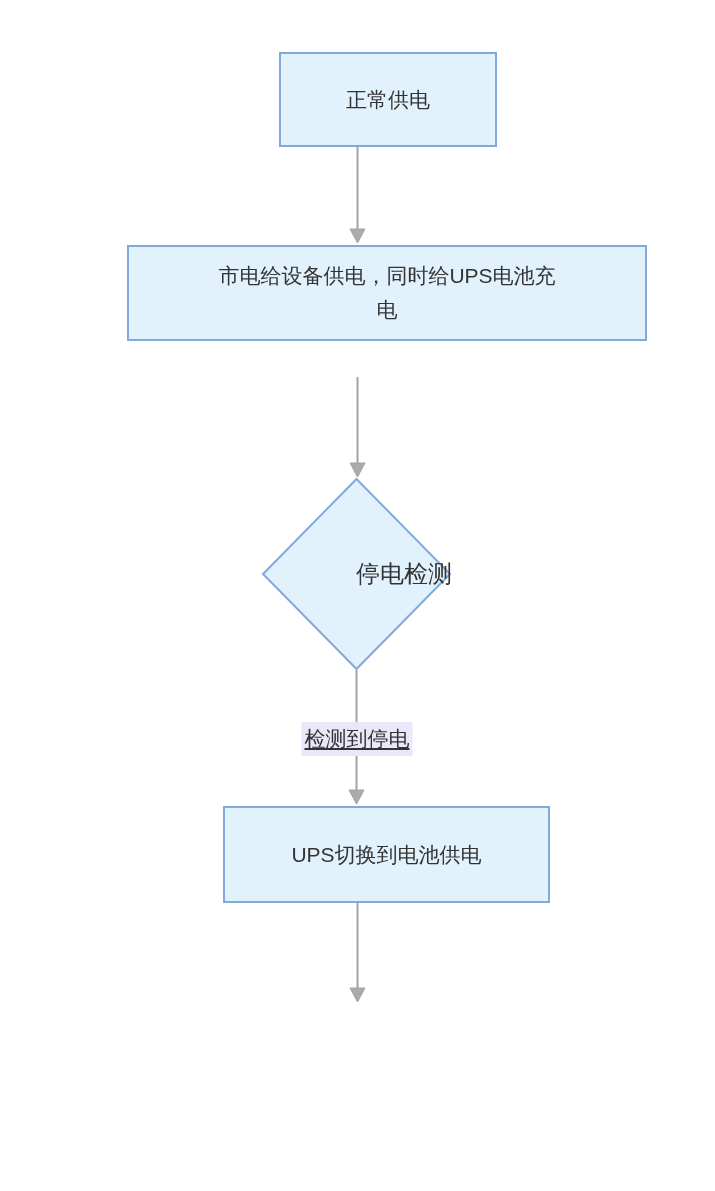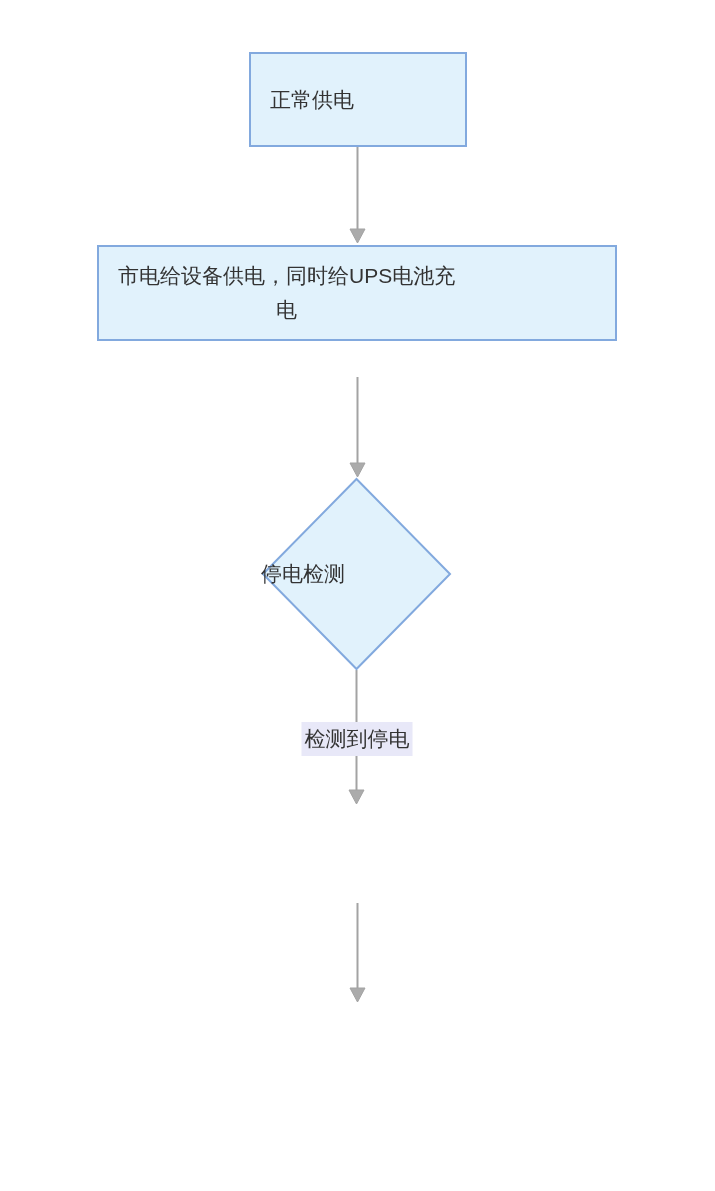--- a/index.html
+++ b/index.html
@@ -36,54 +36,56 @@
     stroke: var(--node-border, #82a9de);
     stroke-width: 2;
   }
   .node {
     position: absolute;
     box-sizing: border-box;
     background: var(--node-fill, #e1f2fc);
     border: 2px solid var(--node-border, #82a9de);
     display: flex;
     align-items: center;
-    justify-content: flex-start;
+    justify-content: center;
     text-align: center;
     color: var(--node-text, #333333);
     font-size: 21px;
     line-height: 1.6;
-    padding: 4px 19px;
+    padding: 4px 26px;
+    margin-left: 30px;
   }
   .node-a { left: 249px; top: 52px;  width: 218px; height: 95px;  }
   .node-b { left: 97px;  top: 245px; width: 520px; height: 96px; }
   .node-d { left: 193px; top: 806px; width: 327px; height: 97px;  }
   .node-e { left: 213px; top: 1002px; width: 290px; height: 96px; }
   .diamond-label {
     position: absolute;
     left: 261px; top: 478px; width: 191px; height: 192px;
     display: flex;
     align-items: center;
-    justify-content: flex-start;
+    justify-content: flex-end;
     text-align: center;
     color: var(--node-text, #333333);
-    font-size: 21px;
+    font-size: 24px;
     background: transparent;
     border: none;
   }
   .edge-label {
     position: absolute;
     left: 357px;
     top: 722px;
     transform: translateX(-50%);
     background: var(--edge-label-bg, #e8e8f8);
     color: var(--node-text, #333333);
     font-size: 21px;
     line-height: 1.5;
     padding: 1px 3px;
     white-space: nowrap;
+    text-decoration: underline;
   }
 </style>
 </head>
 <body>
 
 <div class="canvas">
 
   <svg class="edges-layer" width="715" height="1191" viewBox="0 0 715 1191" xmlns="http://www.w3.org/2000/svg">
 
     <g>
@@ -118,15 +120,18 @@
   </div>
 
   <div class="diamond-label">
     <span>停电检测</span>
   </div>
 
   <div class="edge-label">
     <span>检测到停电</span>
   </div>
 
+  <div class="node node-d">
+    <span>UPS切换到电池供电</span>
+  </div>
 
 
 </div>
 
 </body></html>

